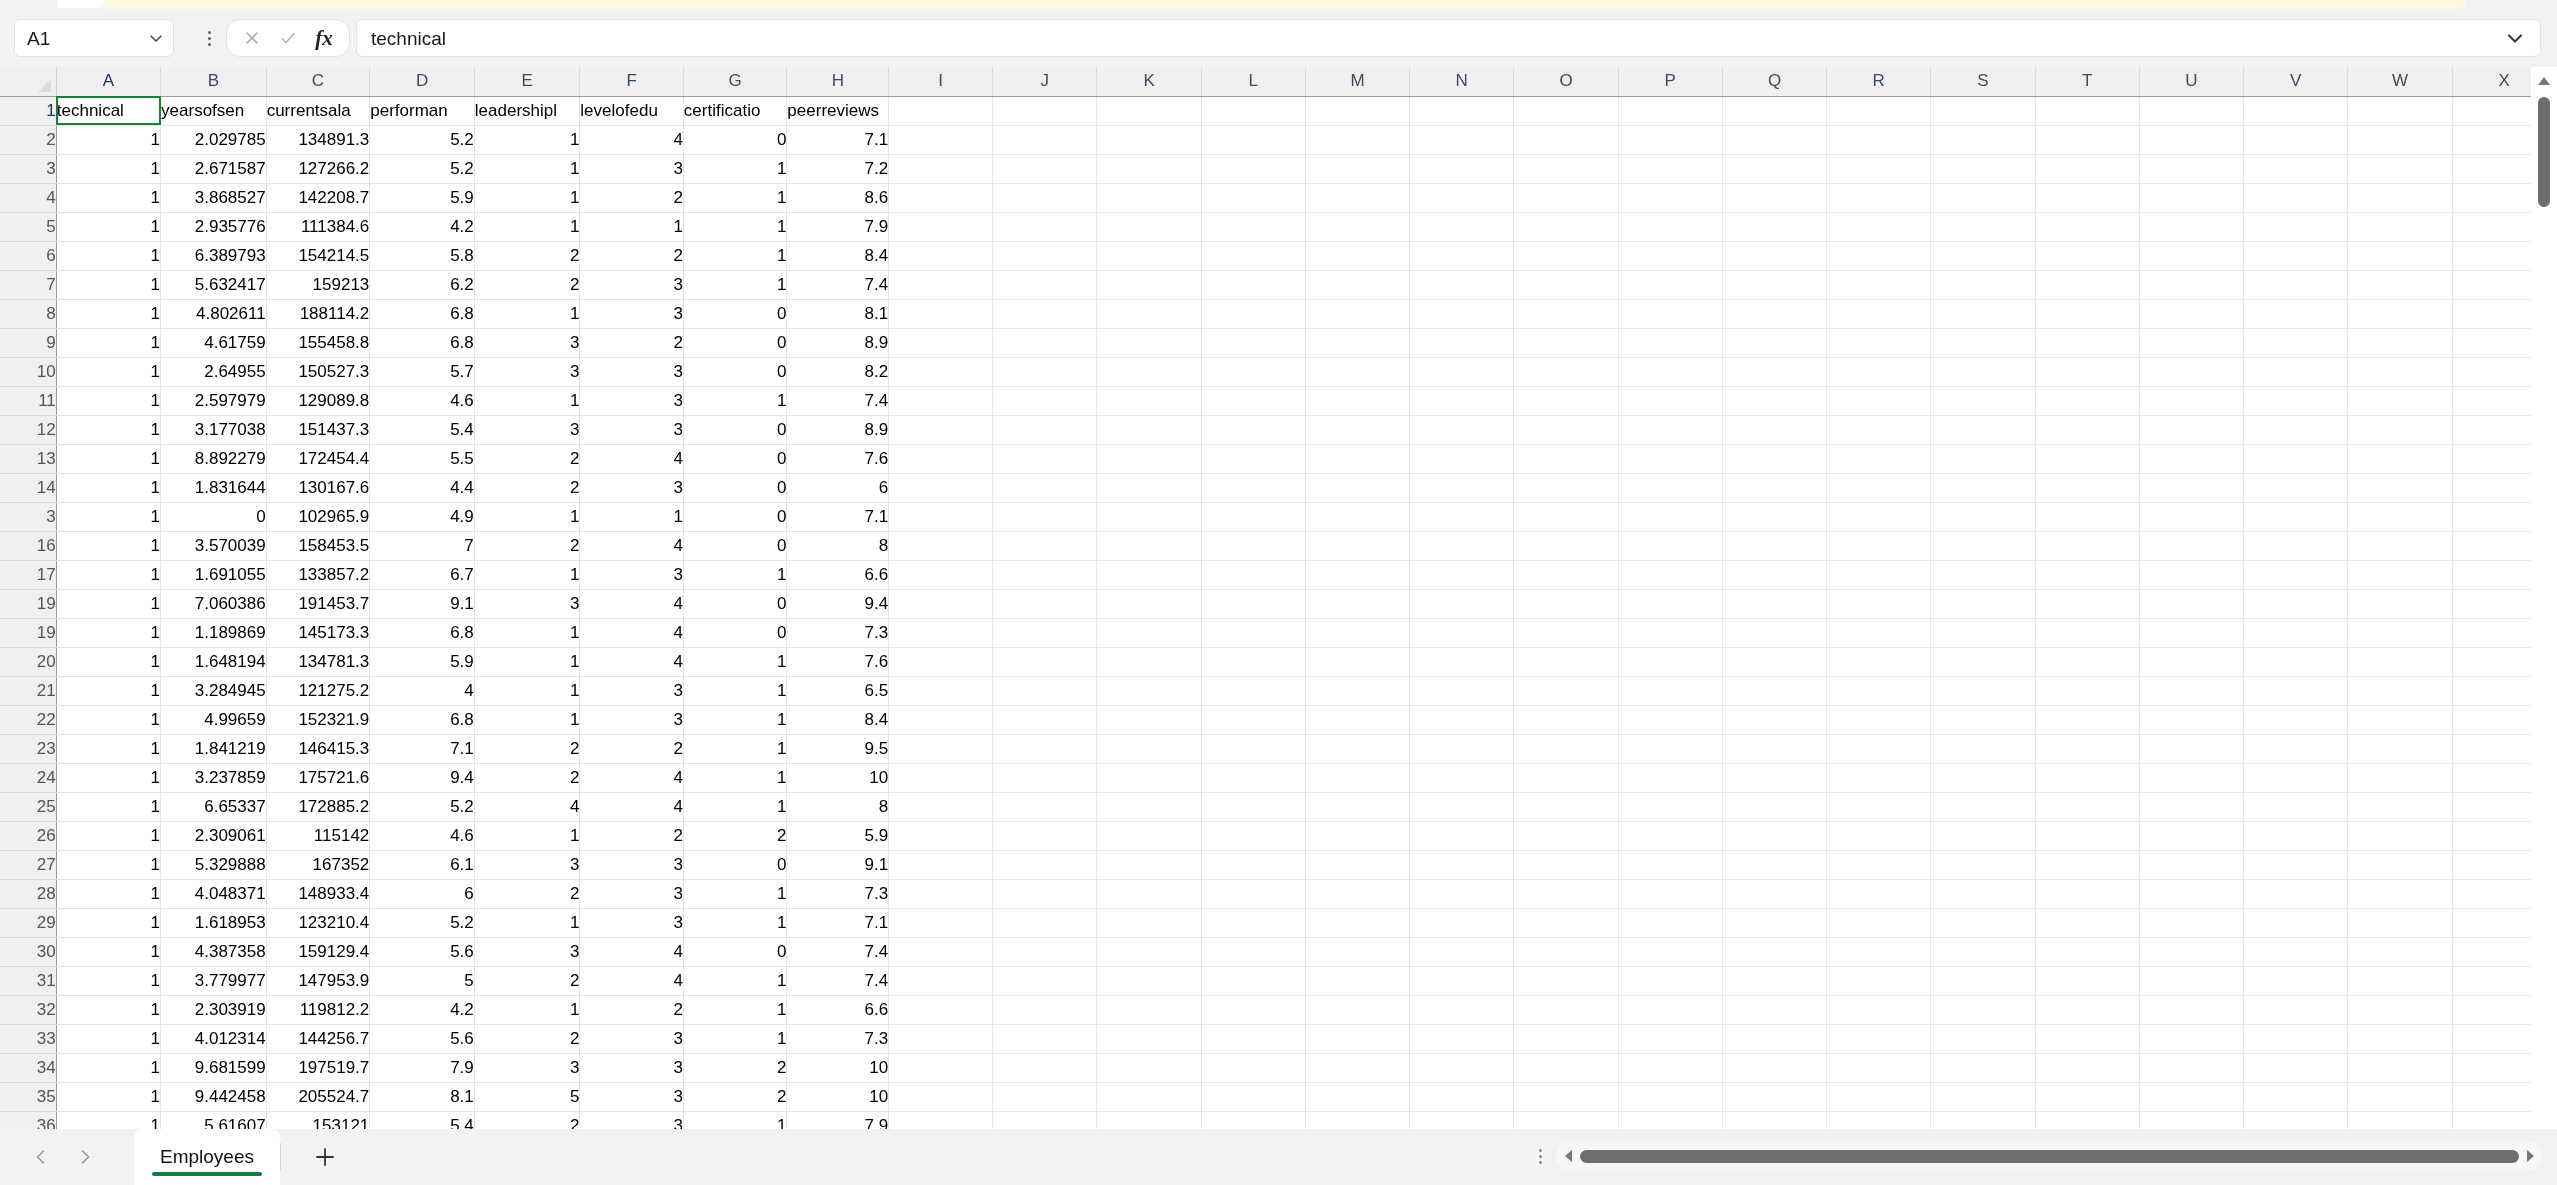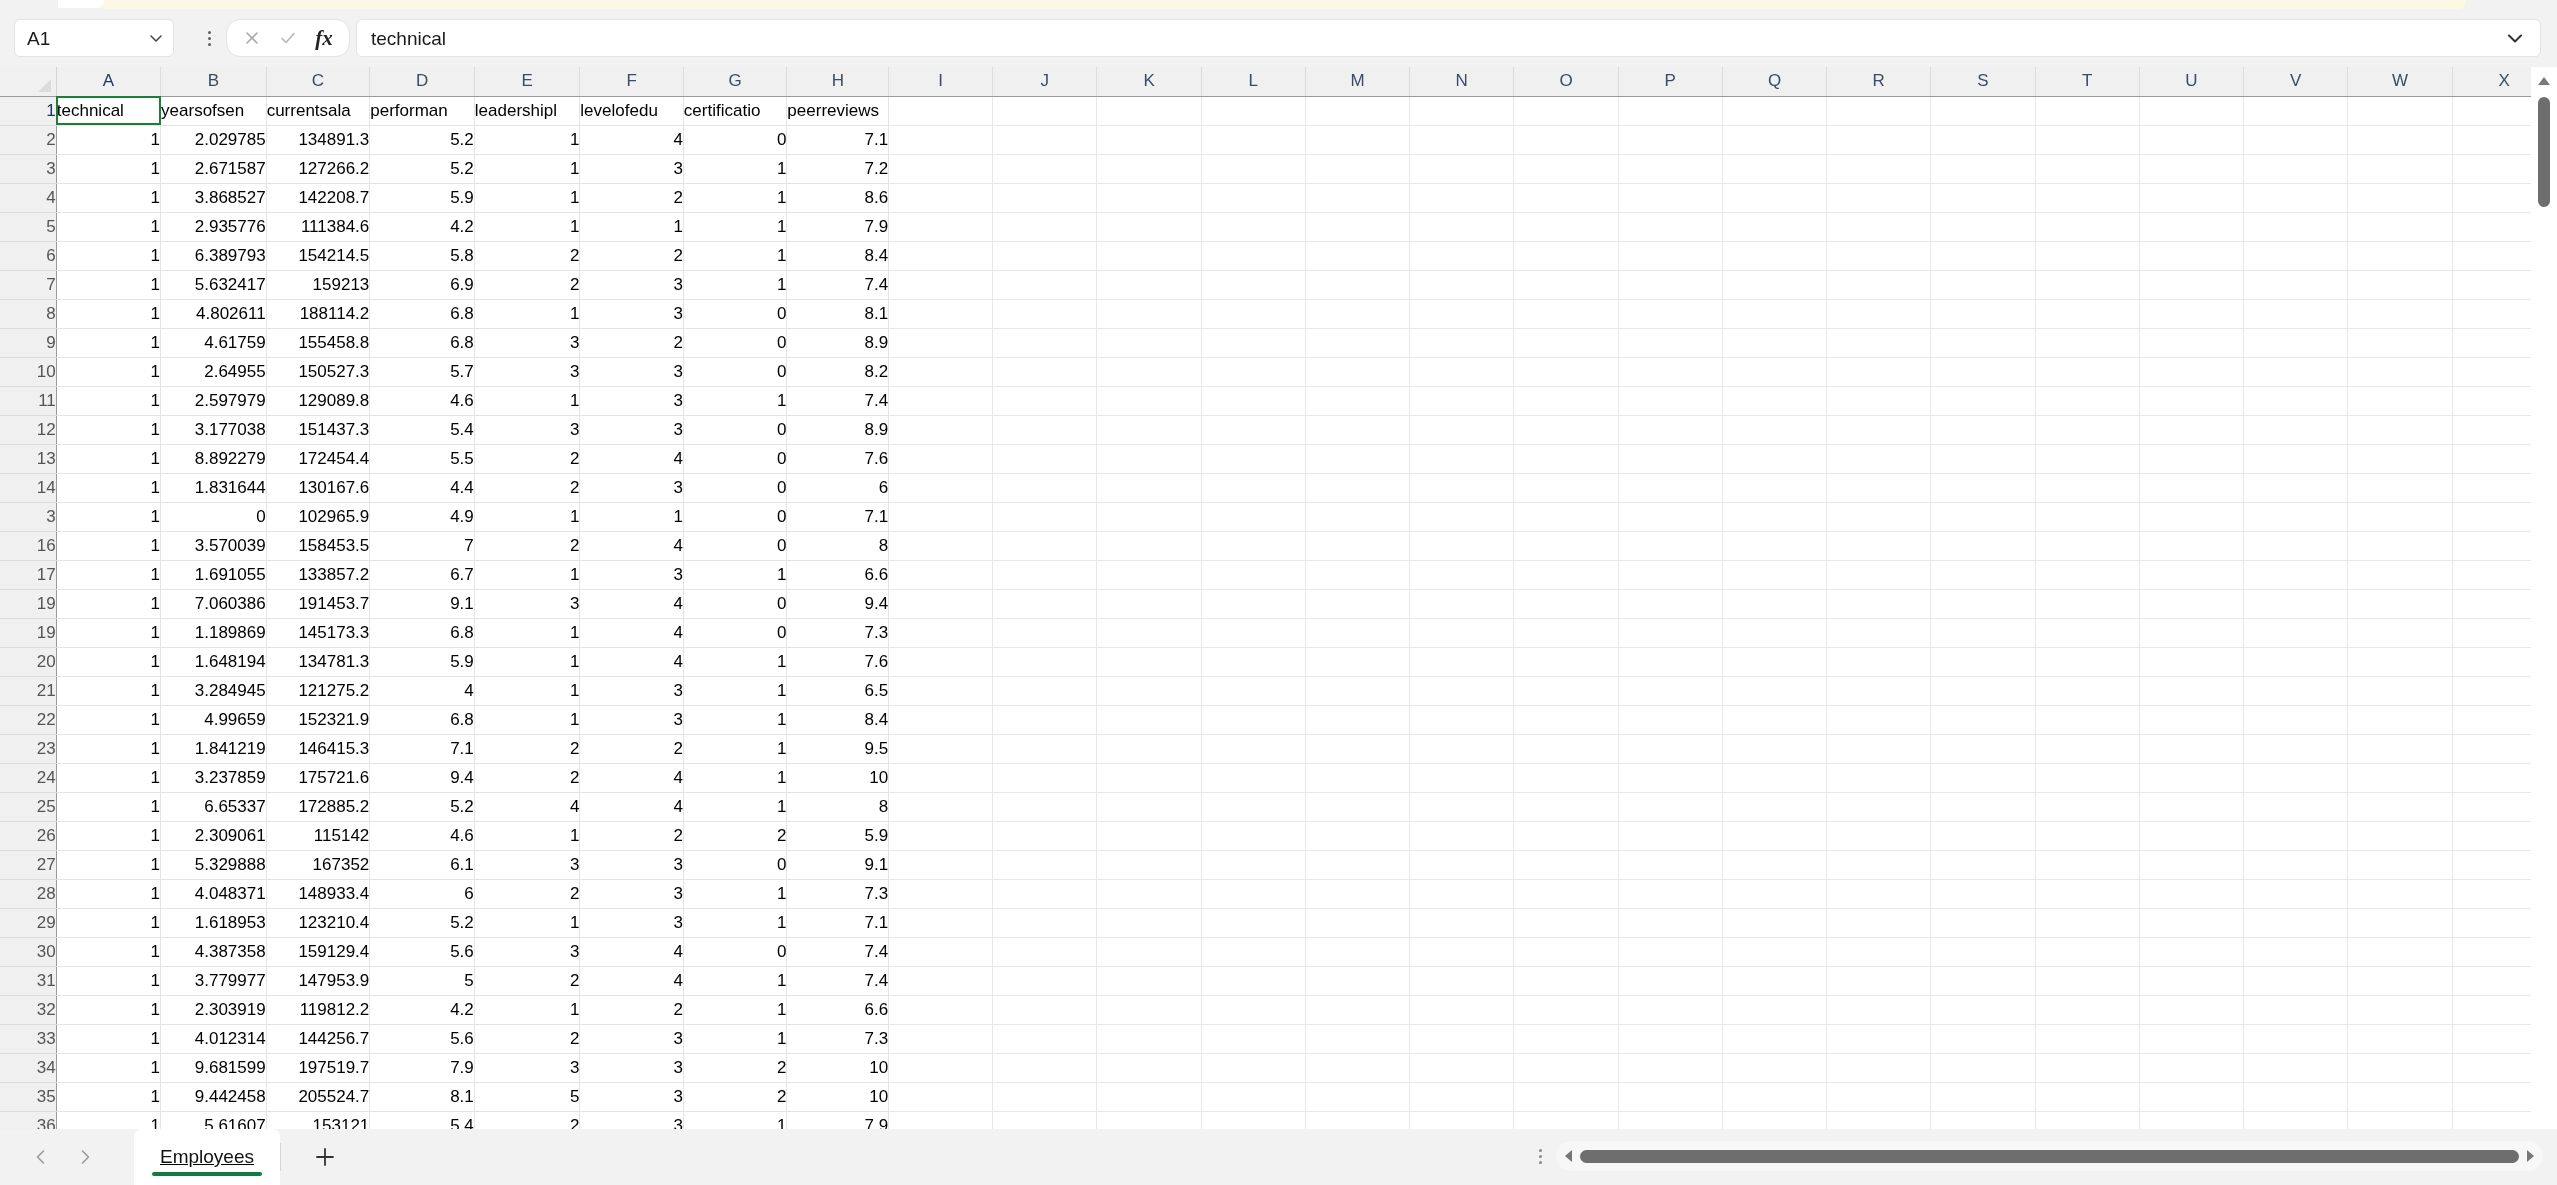--- a/index.html
+++ b/index.html
@@ -250,21 +250,20 @@
 
   
   .bottom-bar {
     height: 56px;
     flex: 0 0 auto;
     background: #f2f2f2;
     display: flex;
     align-items: center;
     padding: 0 10px 0 6px;
     position: relative;
-    text-decoration: underline;
   }
 
   .tab-nav {
     display: flex;
     align-items: center;
     gap: 2px;
     padding-left: 14px;
   }
   .tab-nav .navbtn {
     width: 42px; height: 42px;
@@ -593,21 +592,21 @@
             <td class="cell blank"></td>
             <td class="cell blank"></td>
             <td class="cell blank"></td>
             <td class="cell blank"></td>
           </tr>
           <tr>
             <td class="rowhead">7</td>
             <td class="cell num">1</td>
             <td class="cell num">5.632417</td>
             <td class="cell num">159213</td>
-            <td class="cell num">6.9</td>
+            <td class="cell num">6.2</td>
             <td class="cell num">2</td>
             <td class="cell num">3</td>
             <td class="cell num">1</td>
             <td class="cell num">7.4</td>
             <td class="cell blank"></td>
             <td class="cell blank"></td>
             <td class="cell blank"></td>
             <td class="cell blank"></td>
             <td class="cell blank"></td>
             <td class="cell blank"></td>

